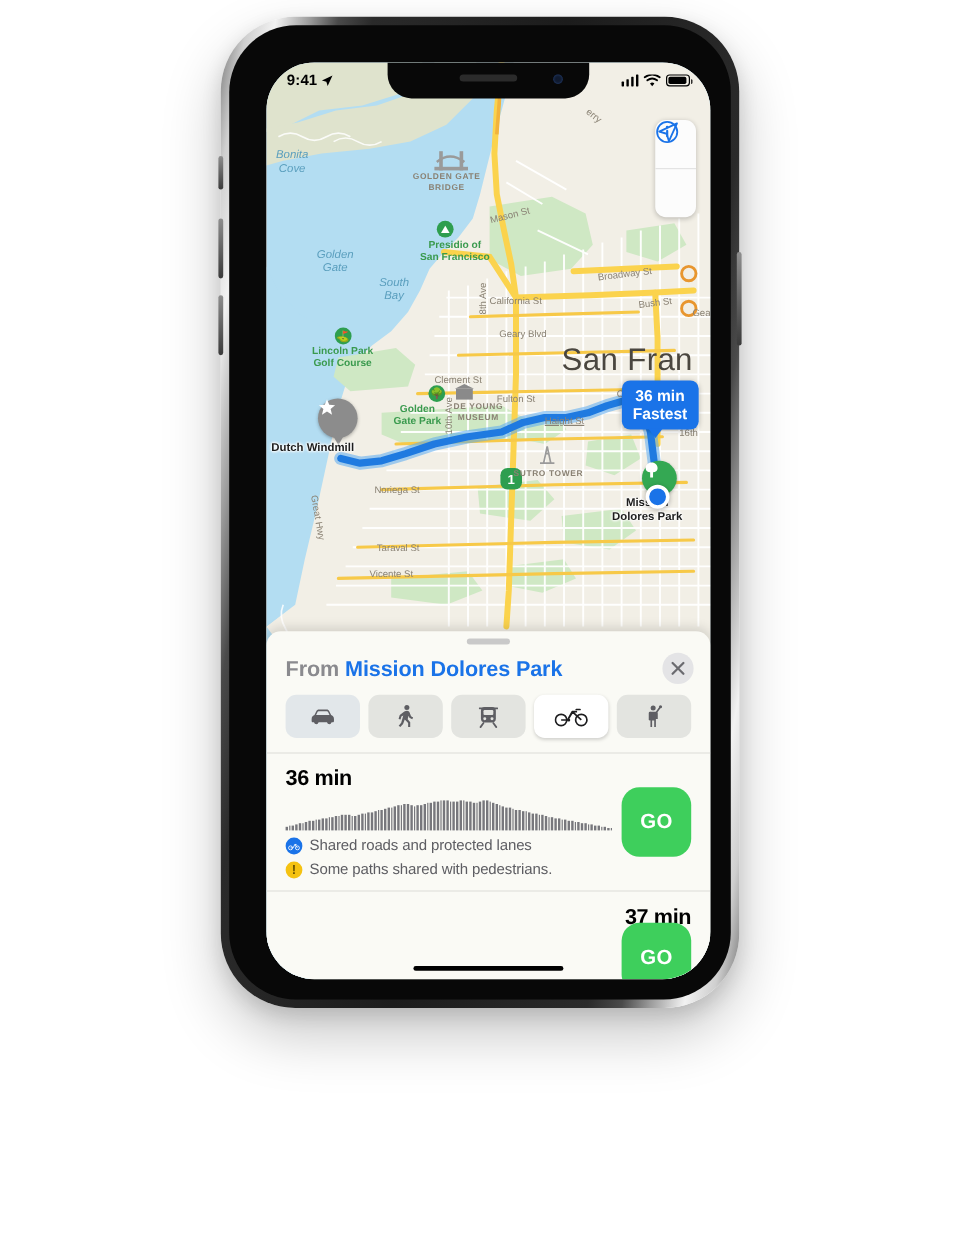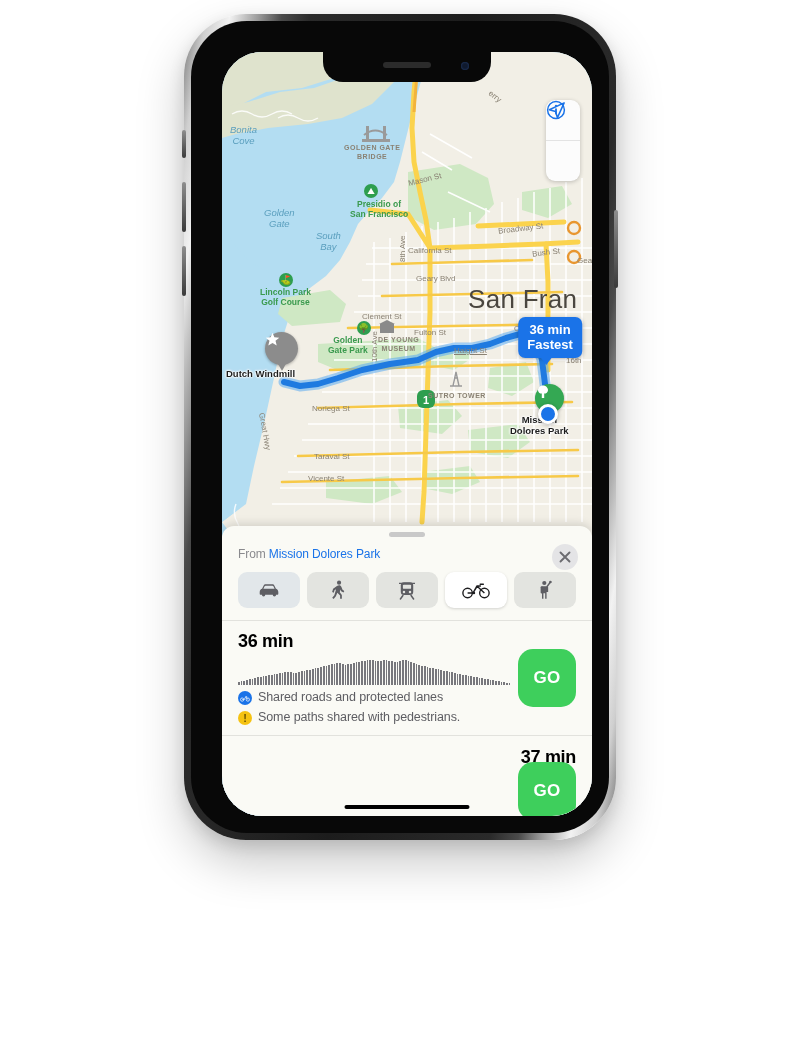--- a/index.html
+++ b/index.html
@@ -103,21 +103,21 @@
   .aqi{margin-top:2px;display:inline-block;background:#34c759;color:#fff;font-size:9px;font-weight:700;
     padding:2.5px 8px;border-radius:8px;letter-spacing:.2px;}
 
   
   .sheet{position:absolute;left:0;bottom:0;width:370px;height:290px;background:#fafaf5;
     border-top-left-radius:12px;border-top-right-radius:12px;z-index:30;overflow:hidden;
     box-shadow:0 -2px 10px rgba(0,0,0,.14);}
   .grabber{width:36px;height:5px;border-radius:3px;background:#c9c9c9;margin:6px auto 0;}
   .sheet-head{padding:8px 16px 0;position:relative;}
   .dest-title{font-size:17px;font-weight:700;color:#000;letter-spacing:-.2px;}
-  .from-row{margin-top:2px;font-size:12px;color:#8a8a8e;letter-spacing:-.1px;}
+  .from-row{margin-top:2px;font-size:18px;color:#8a8a8e;letter-spacing:-.1px;font-weight:bold;}
   .from-link{color:#1a73e8;}
   .close-btn{position:absolute;right:14px;top:7px;width:26px;height:26px;border-radius:50%;background:#e4e4e6;
     display:flex;align-items:center;justify-content:center;}
 
   .modes{display:flex;gap:7px;padding:11px 16px 12px;}
   .mode{flex:1;height:36px;border-radius:9px;background:#e3e4e0;display:flex;align-items:center;justify-content:center;}
   .mode.car{background:#e2e7ea;}
   .mode.sel{background:#ffffff;box-shadow:0 1px 3px rgba(0,0,0,.16);}
 
   .divider{height:1px;background:#e2e2dd;margin:0;}
@@ -518,20 +518,44 @@
 
           <div class="divider" style="margin-top:10px;"></div>
 
           <div class="route route2">
             <div class="r-time">37 min</div>
 
             <div class="go-btn" style="top:26px;">GO</div>
           </div>
         </div>
 
+        <div class="statusbar">
+          <div class="sb-time">
+            <span>9:41</span>
+            <svg width="11" height="11" viewBox="0 0 12 12">
+              <path d="M11,1 L1.4,5.6 L5.4,6.6 L6.6,10.6 Z" fill="#000"></path>
+            </svg>
+          </div>
+          <div class="sb-right">
+            <span class="bars">
+                <i></i>
+                <i></i>
+                <i></i>
+                <i></i>
+              </span>
+            <svg width="15" height="11" viewBox="0 0 16 12">
+              <path d="M8,10.8 L6,8.2 q2,-1.6 4,0 Z" fill="#000"></path>
+              <path d="M3.6,5.4 q4.4,-3.4 8.8,0" fill="none" stroke="#000" stroke-width="1.7" stroke-linecap="round"></path>
+              <path d="M1.2,2.6 q6.8,-5 13.6,0" fill="none" stroke="#000" stroke-width="1.7" stroke-linecap="round"></path>
+            </svg>
+            <span class="batt">
+                <i></i>
+              </span>
+          </div>
+        </div>
 
         <div class="notch">
           <div class="speaker"></div>
           <div class="frontcam"></div>
         </div>
 
         <div class="home-ind"></div>
       </div>
     </div>
   </div>

